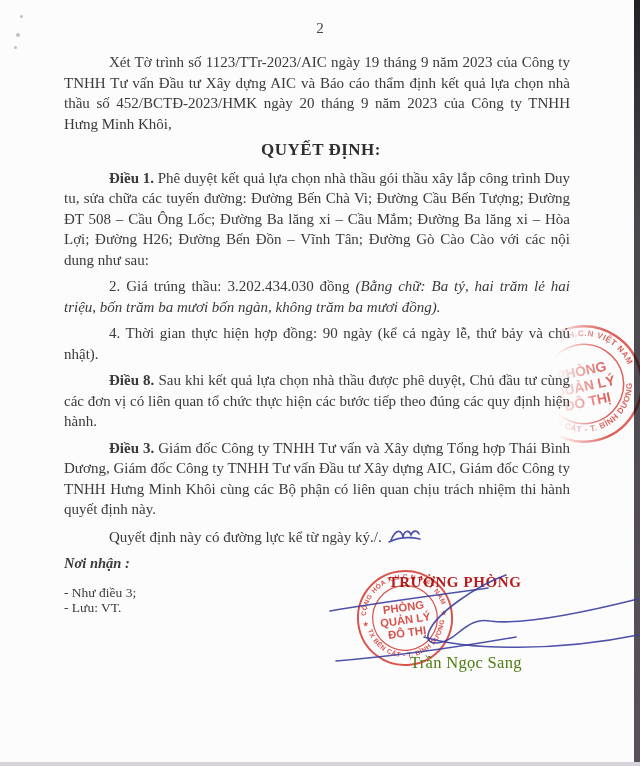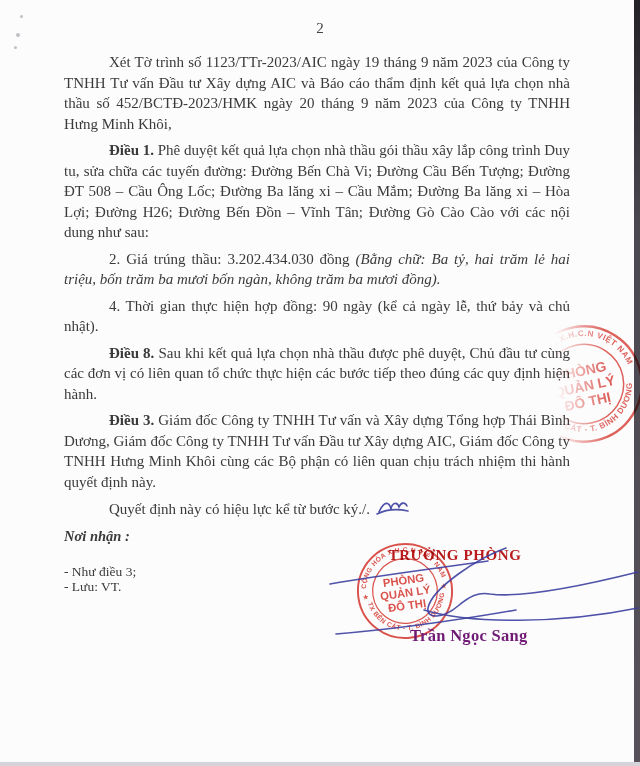--- a/index.html
+++ b/index.html
@@ -26,71 +26,72 @@
   .heading{margin:3px 0 7px 0;text-align:center;font-weight:bold;font-size:17px;
     letter-spacing:.5px;color:#2f2f2f;}
   .lead{font-weight:bold;}
   .it{font-style:italic;}
 
   .paraph-svg{vertical-align:-4px;margin-left:5px;}
 
   .sig-area{position:relative;height:200px;margin-top:3px;text-align:left;}
   .recipients{position:absolute;left:0;top:3px;font-size:13.5px;line-height:15px;
     text-align:left;text-indent:0;}
-  .recipients .rlabel{font-weight:bold;font-style:italic;font-size:14.5px;margin-bottom:20px;}
+  .recipients .rlabel{font-weight:bold;font-style:italic;font-size:14.5px;margin-bottom:14px;}
   .sig-title{position:absolute;left:266px;top:19px;width:250px;text-align:center;
     font-weight:bold;font-size:15px;letter-spacing:.6px;color:#b91c1c;}
 
   .stamp{position:absolute;pointer-events:none;mix-blend-mode:multiply;}
   .stamp-main{left:292px;top:16px;width:98px;height:98px;opacity:.93;transform:rotate(-8deg);}
   .stamp-partial{
     position:absolute;left:524px;top:324px;width:120px;height:120px;z-index:2;
     transform:rotate(-12deg);opacity:.9;pointer-events:none;mix-blend-mode:multiply;
     -webkit-mask-image:linear-gradient(100deg,transparent 30%,rgba(0,0,0,.5) 48%,rgba(0,0,0,.95) 66%);
     mask-image:linear-gradient(100deg,transparent 30%,rgba(0,0,0,.5) 48%,rgba(0,0,0,.95) 66%);
   }
   .stamp text{fill:#d9463e;font-family:"Liberation Sans","DejaVu Sans",sans-serif;}
   .stamp .arc{font-size:13.5px;font-weight:bold;letter-spacing:1px;}
   .stamp .ctr{font-size:23px;font-weight:bold;}
   .stamp .star{font-size:15px;}
   .stamp circle{stroke:#d9463e;fill:none;}
 
   .sig-ink{position:absolute;left:256px;top:18px;z-index:3;pointer-events:none;}
   .sig-name{position:absolute;left:346px;top:100px;z-index:2;
-    font-weight:bold;font-size:16.5px;letter-spacing:.3px;color:#701a75;}
+    font-weight:normal;font-size:16.5px;letter-spacing:.3px;color:#4d7c0f;}
   .ink{stroke:#3b3f9e;fill:none;stroke-width:1.6;stroke-linecap:round;opacity:.9;}
 </style>
 </head>
 <body>
 
 <div class="page">
 
   <div class="speck s1"></div>
   <div class="speck s2"></div>
   <div class="speck s3"></div>
 
   <div class="page-number">2</div>
 
   <div class="content">
     <p>Xét Tờ trình số 1123/TTr-2023/AIC ngày 19 tháng 9 năm 2023 của Công ty TNHH Tư vấn Đầu tư Xây dựng AIC và Báo cáo thẩm định kết quả lựa chọn nhà thầu số 452/BCTĐ-2023/HMK ngày 20 tháng 9 năm 2023 của Công ty TNHH Hưng Minh Khôi,</p>
 
+    <div class="heading">QUYẾT ĐỊNH:</div>
 
     <p><span class="lead">Điều 1.</span><span> Phê duyệt kết quả lựa chọn nhà thầu gói thầu xây lắp công trình Duy tu, sửa chữa các tuyến đường: Đường Bến Chà Vi; Đường Cầu Bến Tượng; Đường ĐT 508 – Cầu Ông Lốc; Đường Ba lăng xi – Cầu Mắm; Đường Ba lăng xi – Hòa Lợi; Đường H26; Đường Bến Đồn – Vĩnh Tân; Đường Gò Cào Cào với các nội dung như sau:</span></p>
 
 
     <p><span>2. Giá trúng thầu: 3.202.434.030 đồng </span><span class="it">(Bằng chữ: Ba tỷ, hai trăm lẻ hai triệu, bốn trăm ba mươi bốn ngàn, không trăm ba mươi đồng).</span></p>
 
 
     <p>4. Thời gian thực hiện hợp đồng: 90 ngày (kể cả ngày lễ, thứ bảy và chủ nhật).</p>
 
     <p><span class="lead">Điều 8.</span><span> Sau khi kết quả lựa chọn nhà thầu được phê duyệt, Chủ đầu tư cùng các đơn vị có liên quan tổ chức thực hiện các bước tiếp theo đúng các quy định hiện hành.</span></p>
 
     <p><span class="lead">Điều 3.</span><span> Giám đốc Công ty TNHH Tư vấn và Xây dựng Tổng hợp Thái Bình Dương, Giám đốc Công ty TNHH Tư vấn Đầu tư Xây dựng AIC, Giám đốc Công ty TNHH Hưng Minh Khôi cùng các Bộ phận có liên quan chịu trách nhiệm thi hành quyết định này.</span></p>
 
-    <p><span>Quyết định này có hiệu lực kể từ bước ký./.</span><svg class="paraph-svg" width="36" height="20" viewBox="0 0 36 20">
+    <p><span>Quyết định này có đường lực kể từ ngày ký./.</span><svg class="paraph-svg" width="36" height="20" viewBox="0 0 36 20">
           <path class="ink" d="M 4,14 C 9,3 14,3 16,11 C 17,5 22,3 24,9 C 26,4 30,4 32,8"></path>
           <path class="ink" d="M 2,16 C 12,11 24,11 33,13"></path>
         </svg></p>
 
     <div class="sig-area">
 
       <div class="recipients">
         <div class="rlabel">Nơi nhận :</div>
         <div>- Như điều 3;</div>
         <div>- Lưu: VT.</div>

